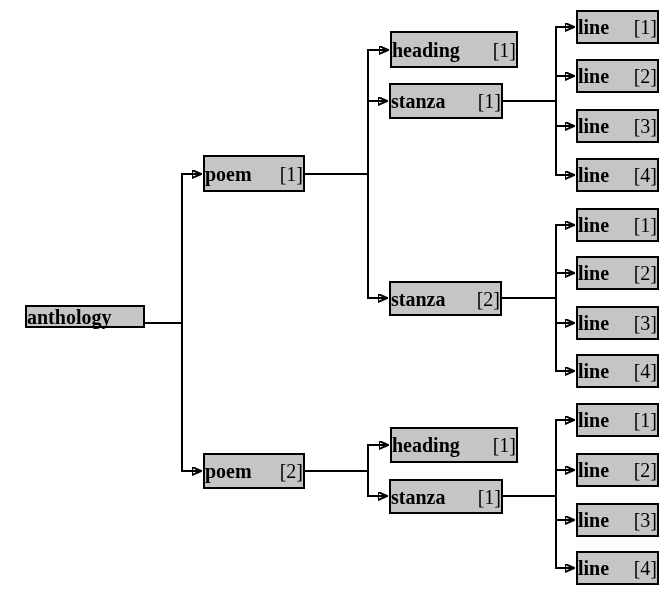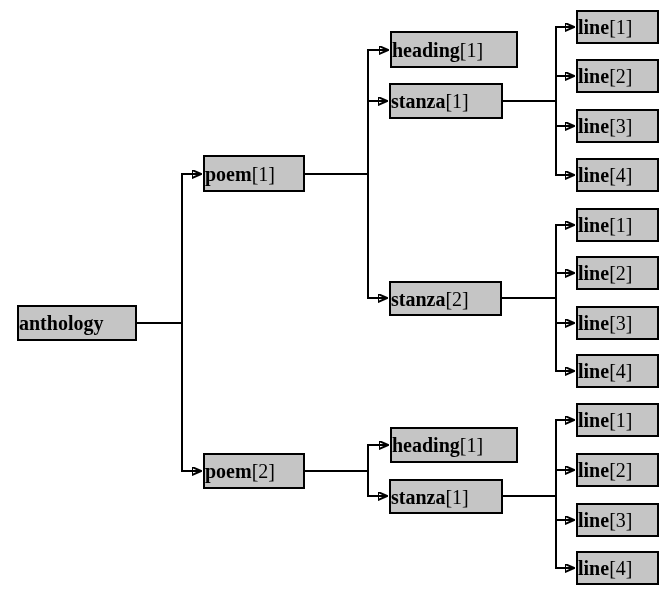--- a/index.html
+++ b/index.html
@@ -26,21 +26,21 @@
     stroke: #000000;
     stroke-width: 2;
   }
   .node {
     position: absolute;
     box-sizing: border-box;
     background: #c5c5c5;
     border: 2px solid #000000;
     display: flex;
     align-items: center;
-    justify-content: flex-start;
+    justify-content: space-between;
     font-size: 20px;
     line-height: 1;
     color: #000000;
     white-space: nowrap;
   }
   .node .nm { font-weight: bold; }
   .node .ix { font-weight: normal; }
 </style>
 </head>
 <body>
@@ -72,21 +72,21 @@
 
     <path d="M305 471 H368 V445 H388" marker-end="url(#arrow)"></path>
     <path d="M305 471 H368 V496 H387" marker-end="url(#arrow)"></path>
 
     <path d="M503 496 H556 V420 H574" marker-end="url(#arrow)"></path>
     <path d="M503 496 H556 V470 H574" marker-end="url(#arrow)"></path>
     <path d="M503 496 H556 V520 H574" marker-end="url(#arrow)"></path>
     <path d="M503 496 H556 V568 H574" marker-end="url(#arrow)"></path>
   </svg>
 
-  <div class="node" style="left:17px;top:305px;width:120px;height:36px">
+  <div class="node" style="left:25px;top:305px;width:120px;height:23px">
     <span class="nm">anthology</span>
       <span class="ix"></span>
   </div>
 
   <div class="node" style="left:203px;top:155px;width:102px;height:37px">
     <span class="nm">poem</span>
       <span class="ix">[1]</span>
   </div>
 
   <div class="node" style="left:390px;top:31px;width:128px;height:37px">

